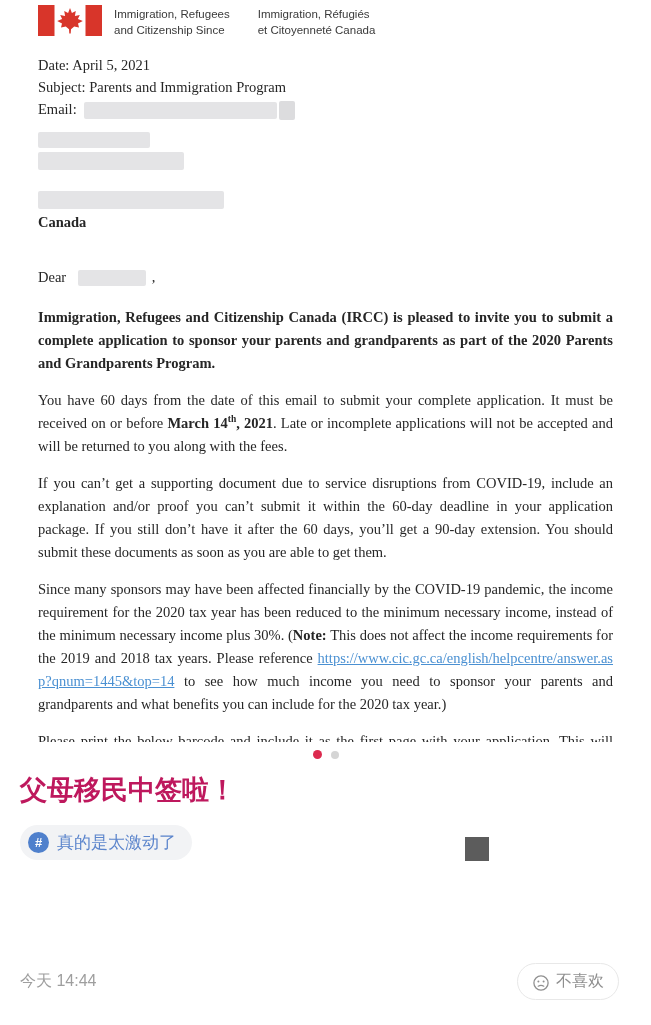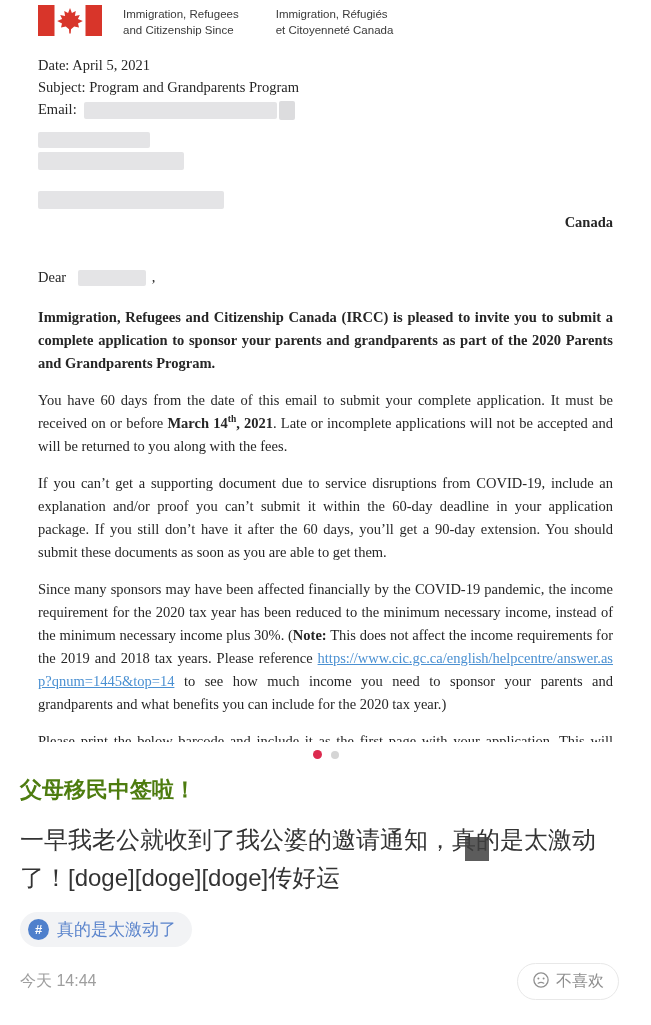--- a/index.html
+++ b/index.html
@@ -17,40 +17,40 @@
     height: 742px;
     overflow: hidden;
     padding: 5px 38px 0 38px;
     font-family: "Liberation Serif", serif;
     color: #262626;
     cursor: pointer;
   }
   .letter-header {
     display: flex;
     align-items: flex-start;
-    gap: 19px;
+    gap: 10px;
     font-family: "Liberation Sans", sans-serif;
     font-size: 11.5px;
     line-height: 1.35;
     color: #3a3a3a;
   }
   .letter-header .flag { flex: 0 0 auto; margin-right: 2px; }
   .letter-header .hdr-col { white-space: nowrap; margin-right: 18px; padding-top: 2px; }
 
   .letter-meta { margin-top: 13px; }
   .letter-meta p { margin: 0; font-size: 14.5px; line-height: 22px; }
   .redact {
     display: inline-block;
     background: #e4e4e6;
     border-radius: 2px;
     vertical-align: middle;
   }
   .redact.dark { background: #dcdcde; }
 
-  .addr-block { margin-top: 12px; text-align: right; }
+  .addr-block { margin-top: 12px; }
   .addr-line { display: block; }
 
   .country {
     font-weight: bold;
     font-size: 14.5px;
     line-height: 22px;
     margin-top: 2px;
   }
 
   .salutation { margin-top: 33px; font-size: 14.5px; line-height: 23px; }
@@ -79,23 +79,23 @@
     align-items: center;
     gap: 9px;
   }
   .dot { width: 9px; height: 9px; border-radius: 50%; }
   .dot.active { background: #dc2a4e; }
   .dot.inactive { background: #d5d5d5; width: 8px; height: 8px; }
 
   
   .post { position: absolute; top: 770px; left: 0; right: 0; padding: 0 20px; }
   .post-title {
-    font-size: 22px;
+    font-size: 27px;
     font-weight: 700;
-    color: #4d7c0f;
+    color: #be185d;
     line-height: 40px;
     margin: 0 0 11px 0;
   }
   .post-body {
     position: relative;
     font-size: 24px;
     line-height: 38px;
     color: #333333;
     margin: 0 0 15px 0;
   }
@@ -134,21 +134,21 @@
     left: 0; right: 16px;
     top: 963px;
     padding: 0 16px 0 20px;
     display: flex;
     align-items: center;
     justify-content: space-between;
   }
   .timestamp { color: #9e9e9e; font-size: 16px; }
   .dislike-btn {
     display: inline-flex;
-    align-items: flex-start;
+    align-items: flex-end;
     gap: 6px;
     background: #ffffff;
     border: 1px solid #e8e8e8;
     border-radius: 19px;
     padding: 7px 14px;
     color: #8f8f8f;
     font-size: 16px;
     cursor: pointer;
     font-family: "Liberation Sans", sans-serif;
   }
@@ -171,21 +171,21 @@
       <span>and Citizenship Since</span>
     </span>
     <span class="hdr-col">
       <span>Immigration, Réfugiés</span><br>
       <span>et Citoyenneté Canada</span>
     </span>
   </div>
 
   <div class="letter-meta">
     <p>Date: April 5, 2021</p>
-    <p>Subject: Program and Grandparents Program</p>
+    <p>Subject: Parents and Immigration Program</p>
     <p>
       <span>Email:</span>
       <span class="redact" style="width:193px;height:17px;margin-left:4px;"></span><span class="redact dark" style="width:16px;height:19px;margin-left:2px;"></span>
     </p>
   </div>
 
   <div class="addr-block">
     <span class="redact addr-line" style="width:112px;height:16px;"></span>
     <span class="redact addr-line" style="width:146px;height:18px;margin-top:4px;"></span>
     <span class="redact addr-line" style="width:186px;height:18px;margin-top:21px;"></span>
@@ -211,21 +211,20 @@
 
 <div class="dots">
   <span class="dot active"></span>
   <span class="dot inactive"></span>
 </div>
 
 <div class="post">
   <h1 class="post-title">父母移民中签啦！</h1>
 
   <p class="post-body">
-    <span>一早我老公就收到了我公婆的邀请通知，真的是太激动了！[doge][doge][doge]传好运</span>
     <span class="glitch-square"></span>
   </p>
 
   <div class="topic-pill">
     <span class="topic-hash-icon">#</span>
     <span class="topic-label">真的是太激动了</span>
   </div>
 </div>
 
 <div class="footer">

